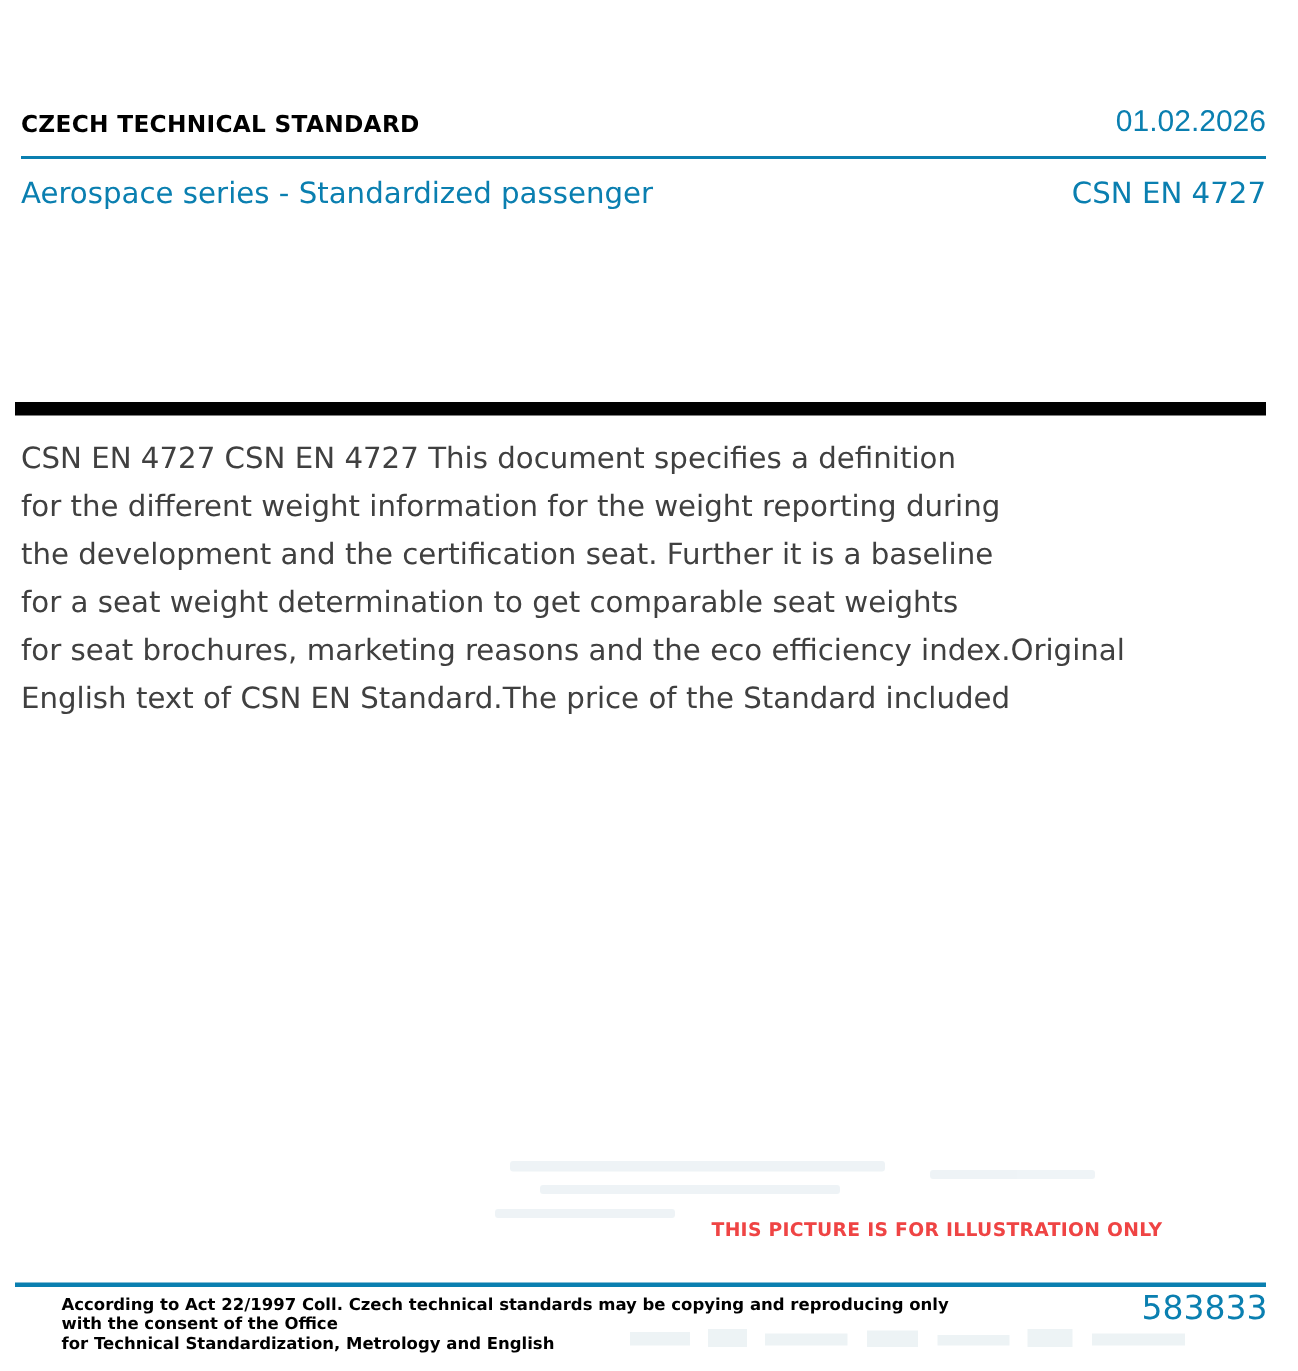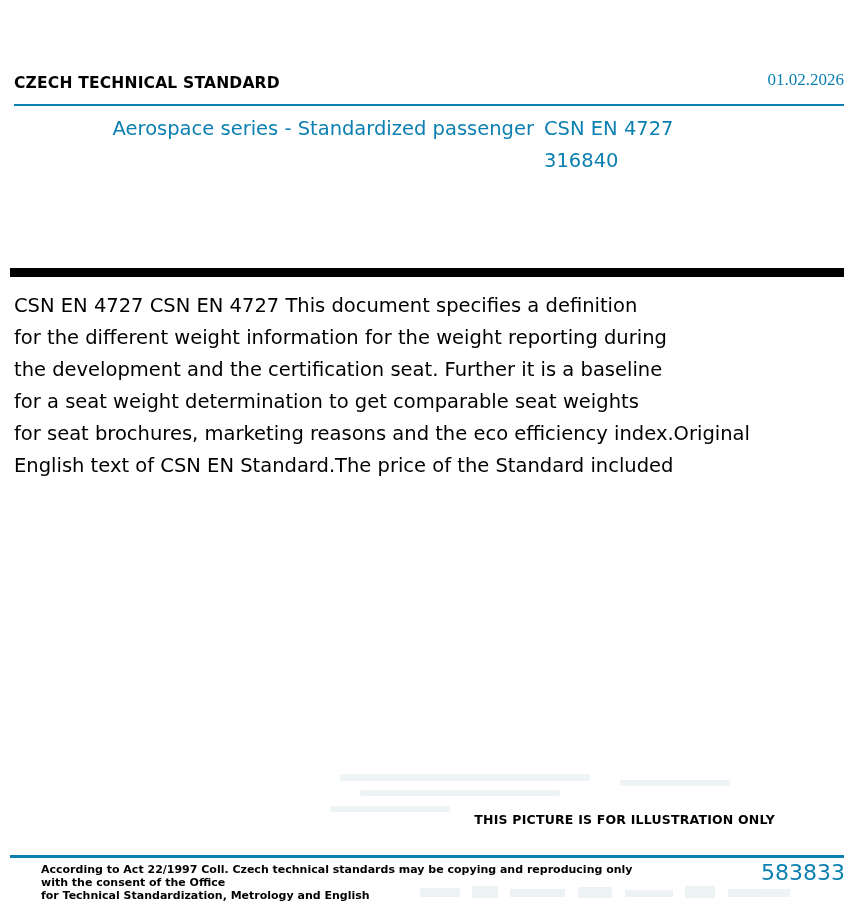--- a/index.html
+++ b/index.html
@@ -38,23 +38,23 @@
     font-size: 15.5px;
     font-weight: bold;
     color: #000000;
     letter-spacing: 0.2px;
     font-family: "DejaVu Sans", sans-serif;
   }
   .std-date {
     position: absolute;
     right: 0;
     top: 0;
-    font-size: 17px;
-    color: #0a7fb0;
-    font-family: Liberation Serif, serif;
+    font-size: 20px;
+    color: #0a7fb0;
+    font-family: Liberation Sans, sans-serif;
   }
   .rule-thin {
     position: absolute;
     left: 14px;
     top: 104px;
     width: 830px;
     height: 2px;
     background: #0a7fb0;
   }
 
@@ -63,33 +63,32 @@
     position: absolute;
     left: 14px;
     top: 113px;
     width: 830px;
   }
   .title-lines {
     position: absolute;
     left: 0;
     top: 0;
     width: 520px;
-    text-align: right;
   }
   .title-line {
     font-size: 19.5px;
     line-height: 32px;
     color: #0a7fb0;
     white-space: nowrap;
   }
   .code-lines {
     position: absolute;
     right: 0;
     top: 0;
-    text-align: left;
+    text-align: right;
     width: 300px;
   }
   .code-line {
     font-size: 19.5px;
     line-height: 32px;
     color: #0a7fb0;
   }
 
   
   .rule-thick {
@@ -104,21 +103,21 @@
   
   .abstract {
     position: absolute;
     left: 14px;
     top: 290px;
     width: 820px;
   }
   .abstract-line {
     font-size: 19.5px;
     line-height: 32px;
-    color: #000000;
+    color: #404040;
     white-space: nowrap;
   }
 
   
   .illustration {
     position: absolute;
     left: 330px;
     top: 760px;
     width: 420px;
     height: 80px;
@@ -133,21 +132,21 @@
   .ill-b2 { left: 30px;  top: 30px; width: 200px; height: 6px; }
   .ill-b3 { left: 0px;   top: 46px; width: 120px; height: 6px; }
   .ill-b4 { left: 290px; top: 20px; width: 110px; height: 6px; }
 
   .illus-note {
     position: absolute;
     right: 90px;
     top: 812px;
     font-size: 12.5px;
     font-weight: bold;
-    color: #000000;
+    color: #ef4444;
     letter-spacing: 0.2px;
   }
 
   
   .rule-footer {
     position: absolute;
     left: 10px;
     top: 855px;
     width: 834px;
     height: 3px;
@@ -205,21 +204,20 @@
   </div>
 
   <div class="rule-thin"></div>
 
   <div class="title-block">
     <div class="title-lines">
       <div class="title-line">Aerospace series - Standardized passenger</div>
     </div>
     <div class="code-lines">
       <div class="code-line">CSN EN 4727</div>
-      <div class="code-line">316840</div>
     </div>
   </div>
 
   <div class="rule-thick"></div>
 
   <div class="abstract">
     <div class="abstract-line">CSN EN 4727 CSN EN 4727    This document specifies a definition</div>
     <div class="abstract-line">for the different weight information for the weight reporting during</div>
     <div class="abstract-line">the development and the certification seat. Further it is a baseline</div>
     <div class="abstract-line">for a seat weight determination to get comparable seat weights</div>

